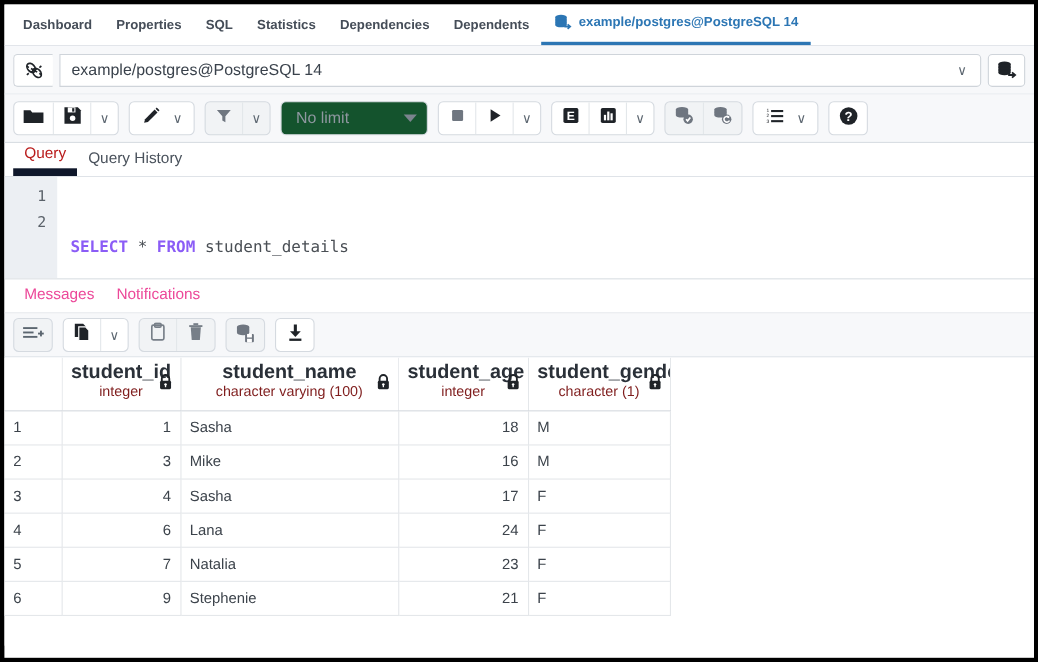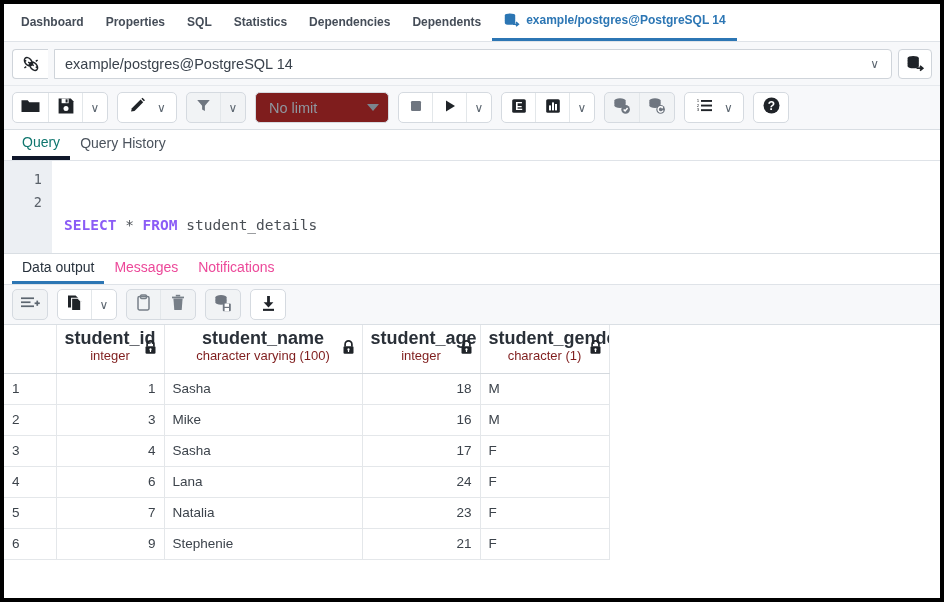--- a/index.html
+++ b/index.html
@@ -111,21 +111,21 @@
   }
   .tbtn:last-child { border-right: none; }
   .tbtn.caretbtn { min-width: 24px; padding: 0 5px; }
   .caret-g { color: #5c6670; font-size: 12px; line-height: 1; }
   .limitbox {
     display: flex; align-items: center; justify-content: space-between;
     gap: 30px;
     height: 31px;
     min-width: 134px;
     padding: 0 9px 0 13px;
-    background: #7f1d1d;
+    background: #14532d;
     border: 1px solid #d5dae0;
     border-radius: 5px;
     font-size: 14.5px;
     color: #8f97a0;
     cursor: pointer;
   }
   .limitbox .tri {
     width: 0; height: 0;
     border-left: 6px solid transparent;
     border-right: 6px solid transparent;
@@ -141,21 +141,21 @@
     padding-left: 8px;
   }
   .qtab {
     font-size: 14px;
     color: #4a525c;
     padding: 4px 10px 6px 10px;
     cursor: pointer;
     border-bottom: 3px solid transparent;
     line-height: 1.1;
   }
-  .qtab.active { color: #0f766e; border-bottom: 4px solid #0f172a; }
+  .qtab.active { color: #b91c1c; border-bottom: 7px solid #0f172a; }
 
   .editor {
     position: relative;
     height: 93px;
     background: #ffffff;
     display: flex;
     border-bottom: 1px solid #d9dee3;
     overflow: hidden;
   }
   .gutter {
@@ -511,21 +511,20 @@
       <div>1</div>
       <div>2</div>
     </div>
     <div class="codearea">
       <div><span class="kw">SELECT</span><span class="op"> </span><span class="op">*</span><span class="op"> </span><span class="kw">FROM</span><span class="op"> </span><span class="idt">student_details</span></div>
       
     </div>
   </div>
 
   <div class="otabs">
-    <div class="otab active"><span>Data output</span></div>
     <div class="otab"><span>Messages</span></div>
     <div class="otab"><span>Notifications</span></div>
   </div>
 
   <div class="otoolbar">
     <div class="btngroup muted">
       <div class="tbtn">
         <span>
           <svg width="20" height="17" viewBox="0 0 20 17">
             <g fill="#5c6670">

